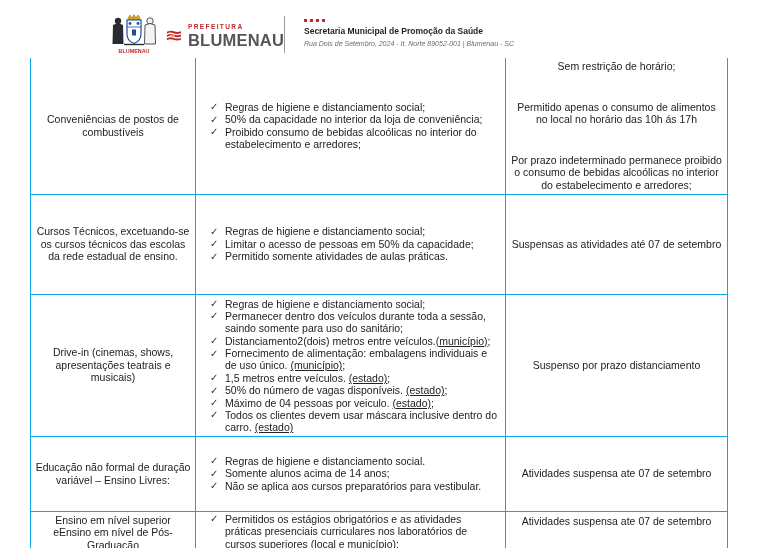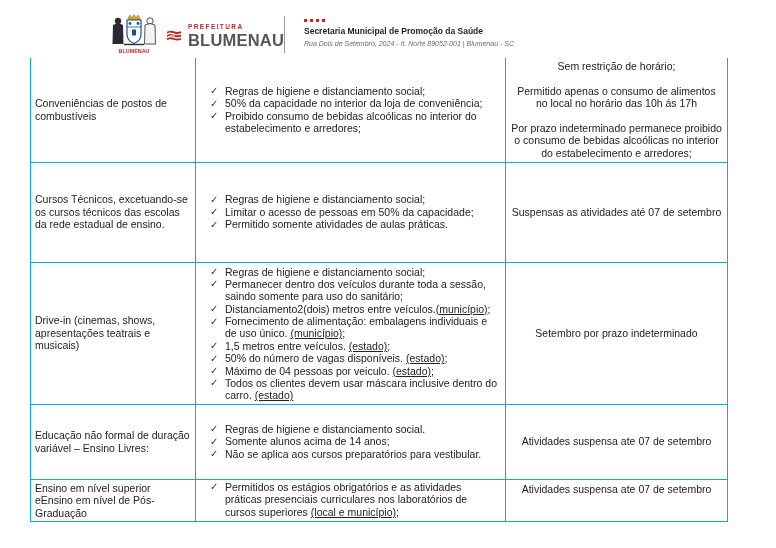--- a/index.html
+++ b/index.html
@@ -29,32 +29,32 @@
   .address { font-size:7px; font-style:italic; color:#6b6b6b; }
 
   
   table.covid {
     position:absolute; left:30px; top:58px;
     width:697px; border-collapse:collapse; table-layout:fixed;
     font-size:10.5px; line-height:1.2; color:#222;
   }
   table.covid td { border:1px solid #0ea5e9; vertical-align:middle; overflow:hidden; }
   table.covid tr:first-child td { border-top:none; }
-  .col-activity { width:165px; text-align:left; padding:2px 4px; }
+  .col-activity { width:165px; text-align:center; padding:2px 4px; }
   .col-rules { width:310px; padding:2px 8px 2px 14px; }
   .col-status { width:222px; text-align:center; padding:2px 5px; }
 
   tr.r1 td { height:104px; }
   tr.r2 td { height:100px; }
   tr.r3 td { height:140px; }
   tr.r4 td { height:75px; }
   tr.r5 td { height:37px; }
 
   tr.r1 .col-status { vertical-align:top; padding-top:2px; }
-  tr.r1 .col-status p + p { margin-top:12px; }
+  tr.r1 .col-status p + p { margin-top:28px; }
   tr.r3 .col-rules { line-height:1.18; padding-top:3px; }
   tr.r5 .col-rules { vertical-align:top; padding-top:1px; }
   tr.r5 .col-status { vertical-align:top; padding-top:3px; }
 
   ul.rules { list-style:none; }
   ul.rules li { display:flex; align-items:flex-start; }
   .chk { flex:0 0 15px; font-size:10px; color:#333; padding-top:0.5px; }
   .rule-text { flex:1; }
   .rule-text u { text-underline-offset:1px;margin-top:24px; }
 </style>
@@ -200,21 +200,21 @@
                 <span class="chk">✓</span>
                 <span class="rule-text">Máximo de 04 pessoas por veiculo. <u>(estado)</u>;</span>
               </li>
           <li>
                 <span class="chk">✓</span>
                 <span class="rule-text">Todos os clientes devem usar máscara inclusive dentro do carro. <u>(estado)</u></span>
               </li>
         </ul>
       </td>
       <td class="col-status">
-        <p>Setembro por prazo indeterminado</p>
+        <p>Suspenso por prazo distanciamento</p>
       </td>
     </tr>
 
     <tr class="r4">
       <td class="col-activity">Educação não formal de duração variável – Ensino Livres:</td>
       <td class="col-rules">
         <ul class="rules">
           <li>
                 <span class="chk">✓</span>
                 <span class="rule-text">Regras de higiene e distanciamento social.</span>

